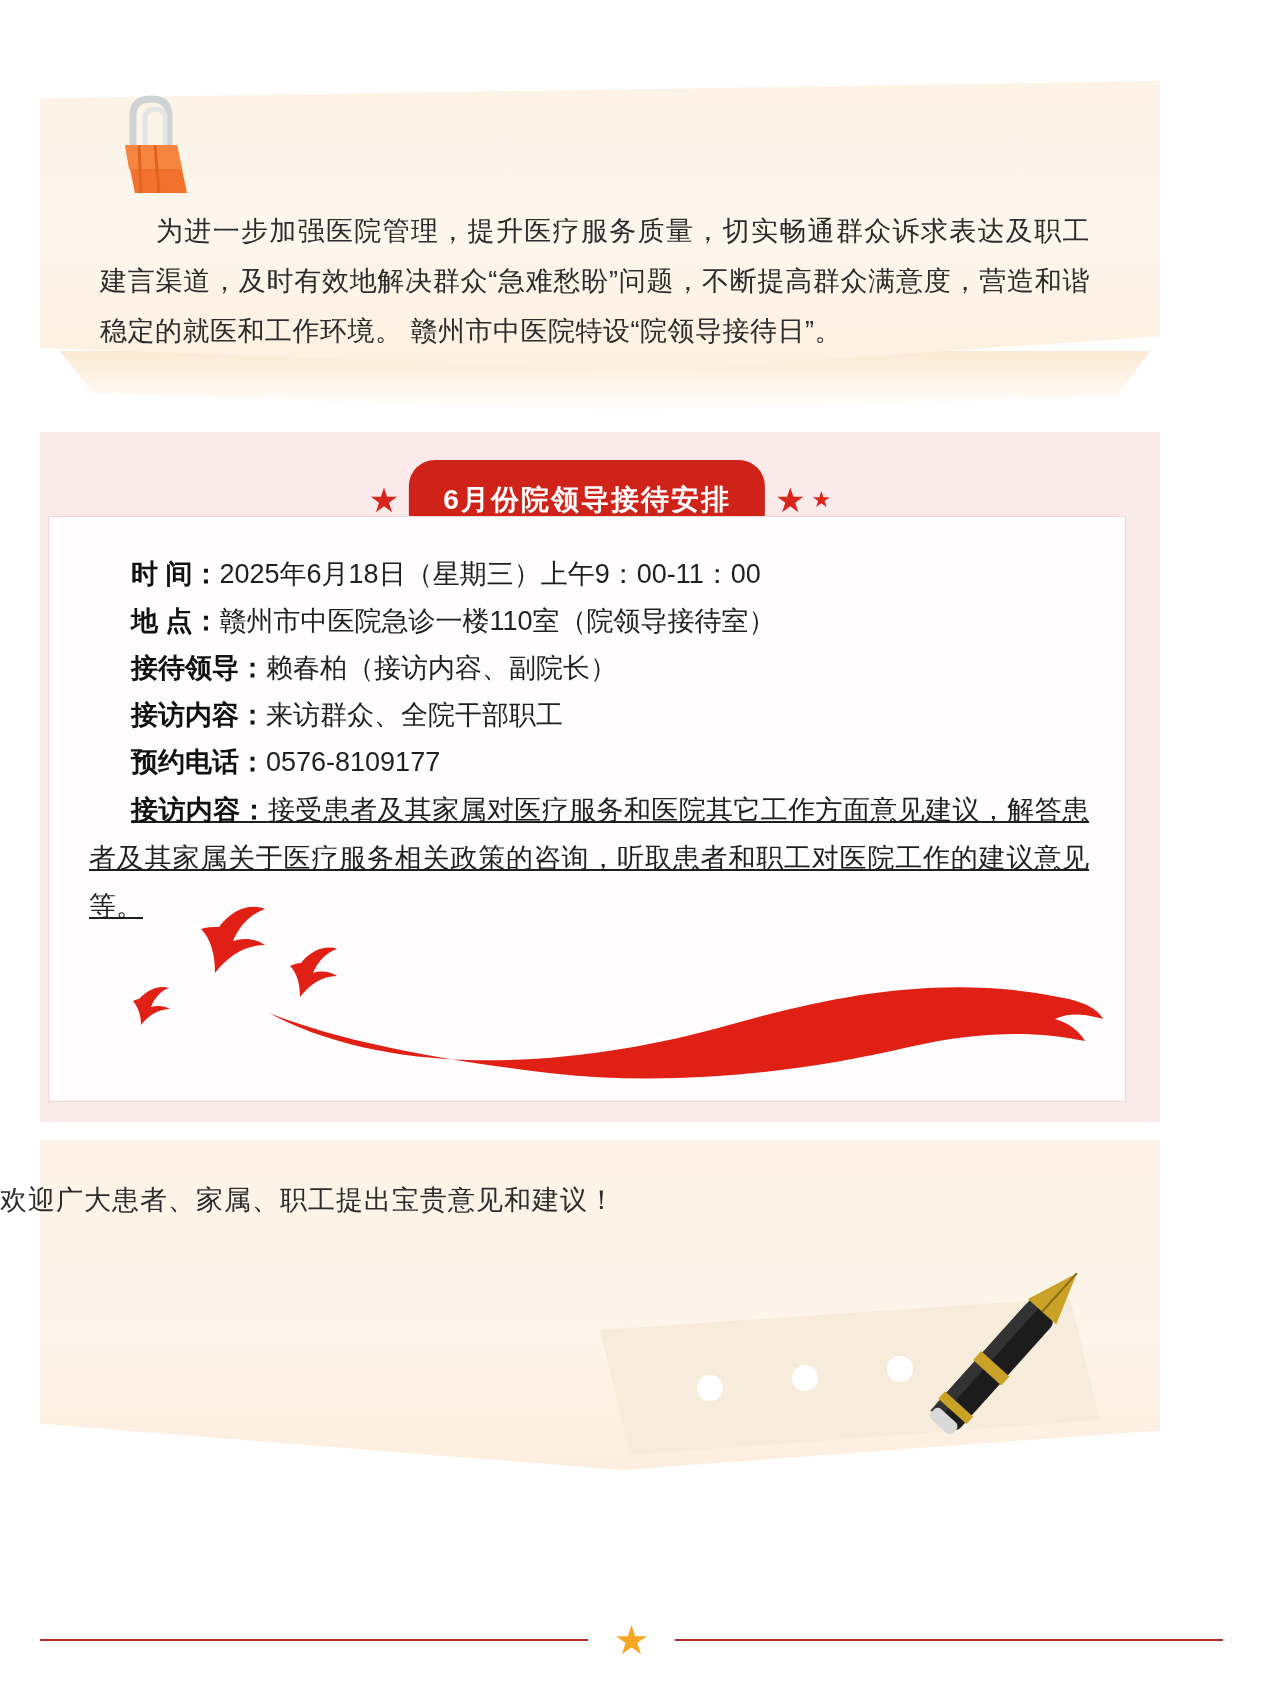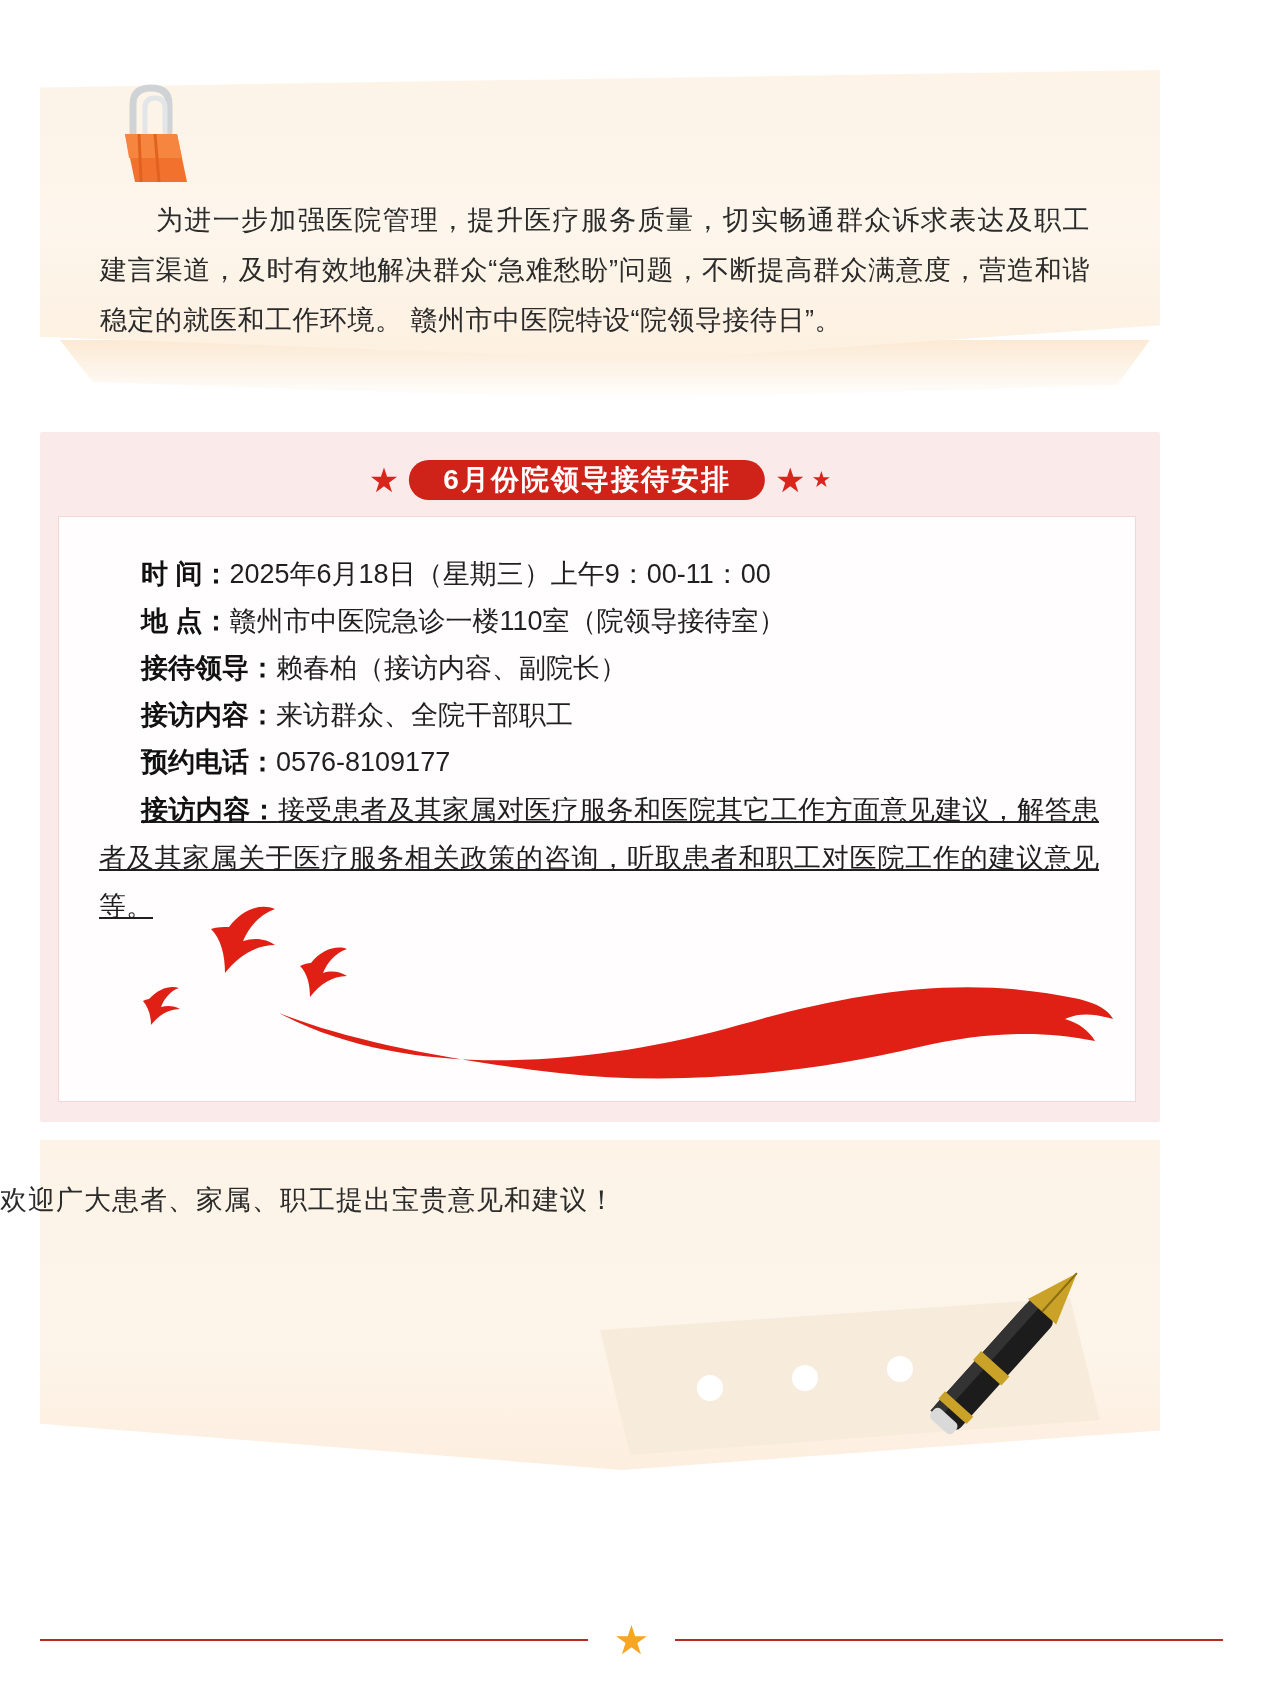--- a/index.html
+++ b/index.html
@@ -13,21 +13,21 @@
     position: relative;
     font-family: "Liberation Sans", "DejaVu Sans", sans-serif;
     color: #333;
     overflow: hidden;
   }
 
   
   .intro-wrap {
     position: absolute;
     left: 0;
-    top: 40px;
+    top: 51px;
     width: 1009px;
     height: 360px;
   }
   .intro-paper {
     position: absolute;
     left: 40px;
     top: 30px;
     width: 1120px;
     height: 290px;
     background: linear-gradient(180deg, #fdf3e7 0%, #fdf6ec 55%, #fdf0e0 100%);
@@ -86,26 +86,26 @@
     font-size: 34px;
     line-height: 1;
   }
   .ribbon-star.small { font-size: 22px; margin-left: -4px;}
   .ribbon-label {
     background: #cf2218;
     color: #fff;
     font-size: 28px;
     font-weight: bold;
     letter-spacing: 2px;
-    padding: 1px 34px;
+    padding: 21px 34px;
     border-radius: 26px;
   }
   .inner-card {
     position: absolute;
-    left: 18px;
+    left: 8px;
     top: 84px;
     width: 1076px;
     height: 584px;
     background: #fffdfd;
     border: 1px solid #f2d7d7;
   }
   .info-list {
     position: absolute;
     left: 40px;
     top: 34px;

